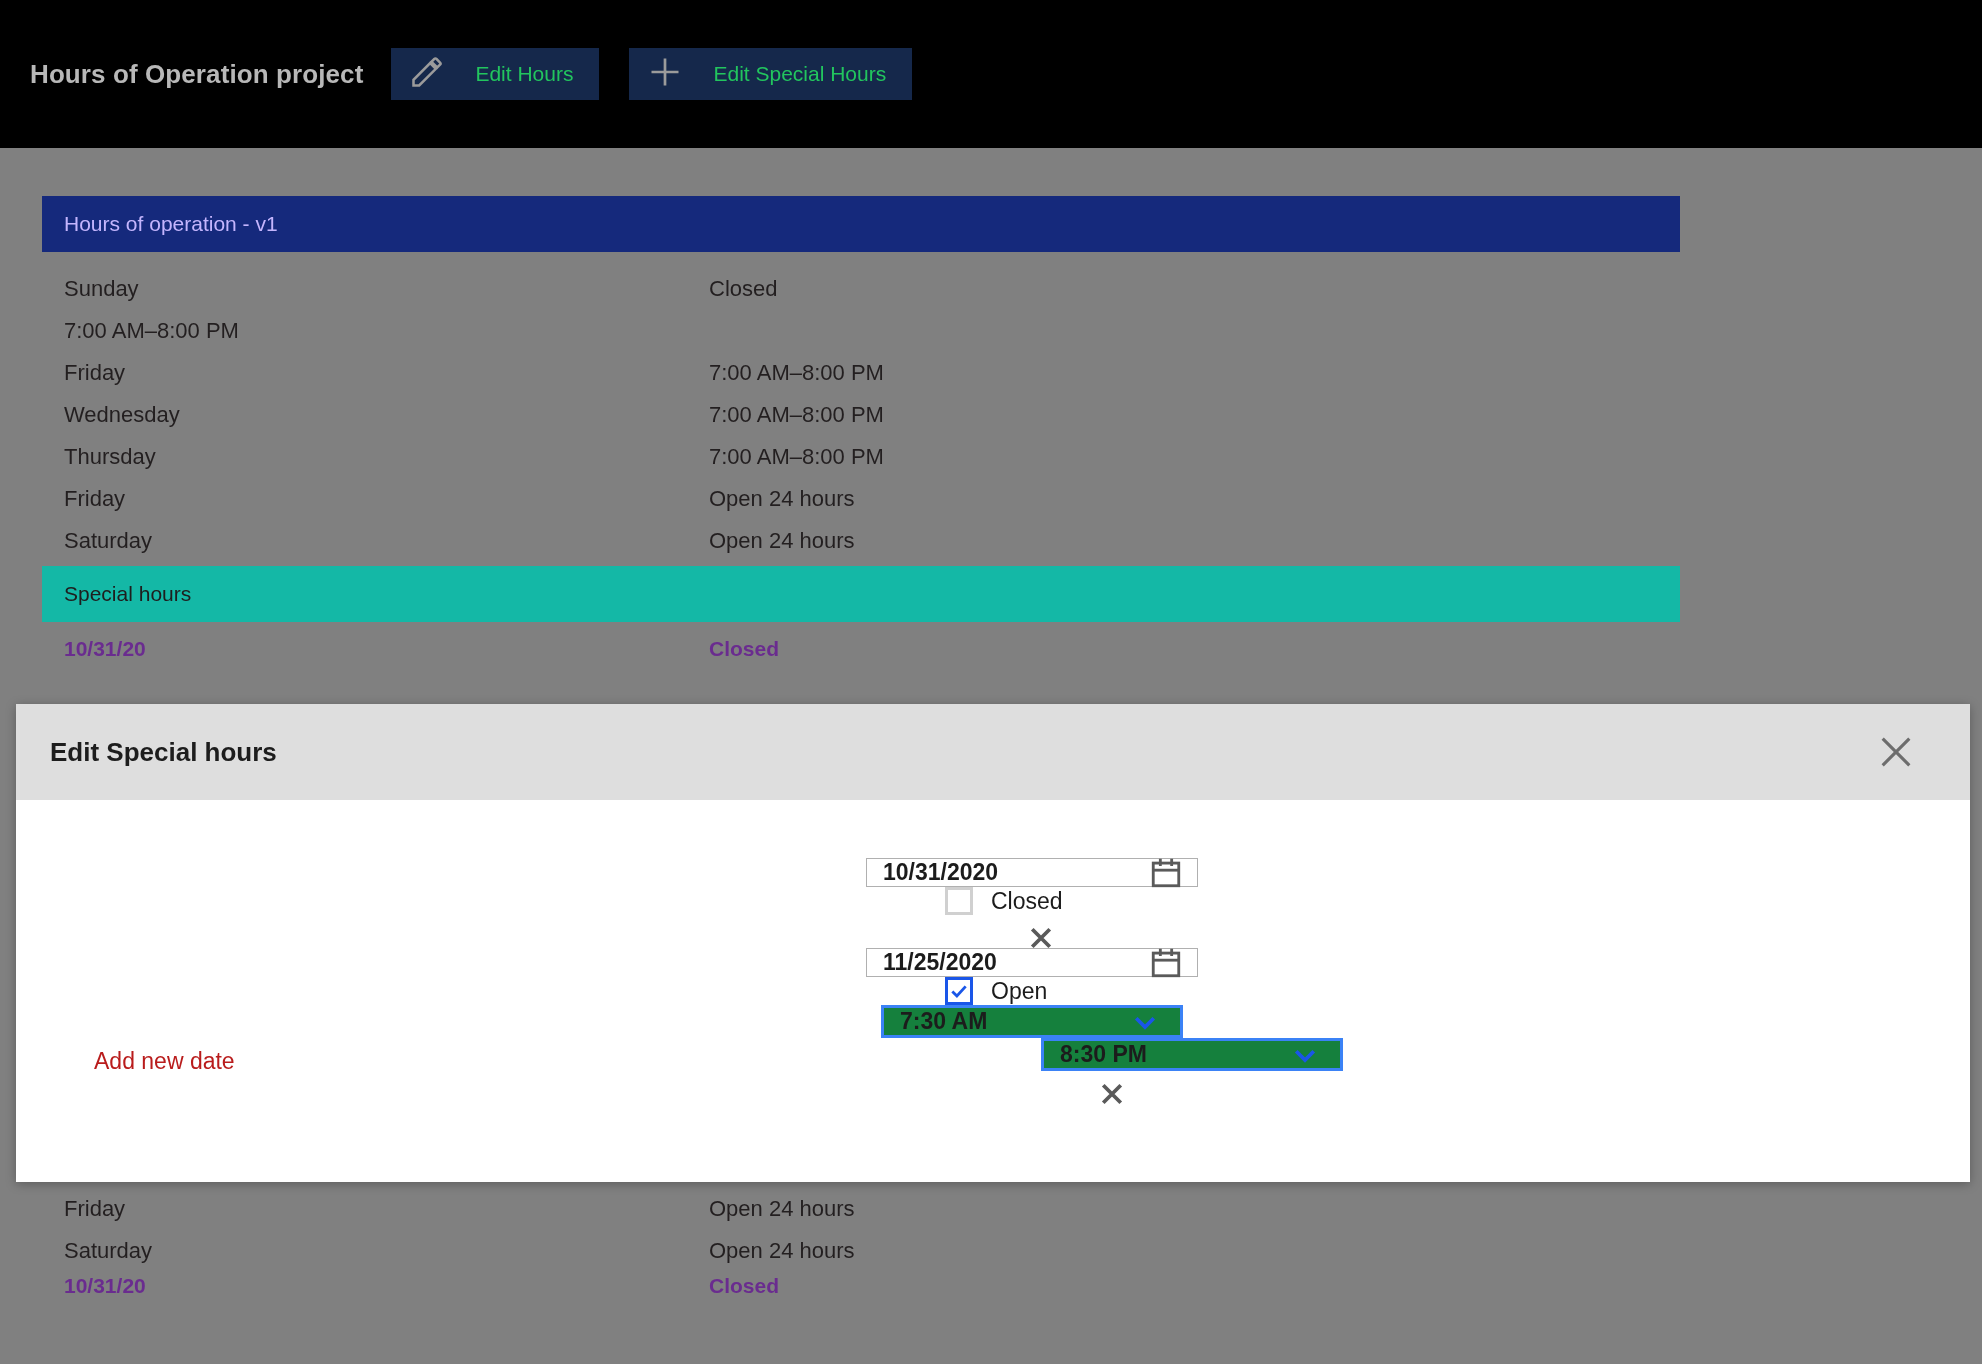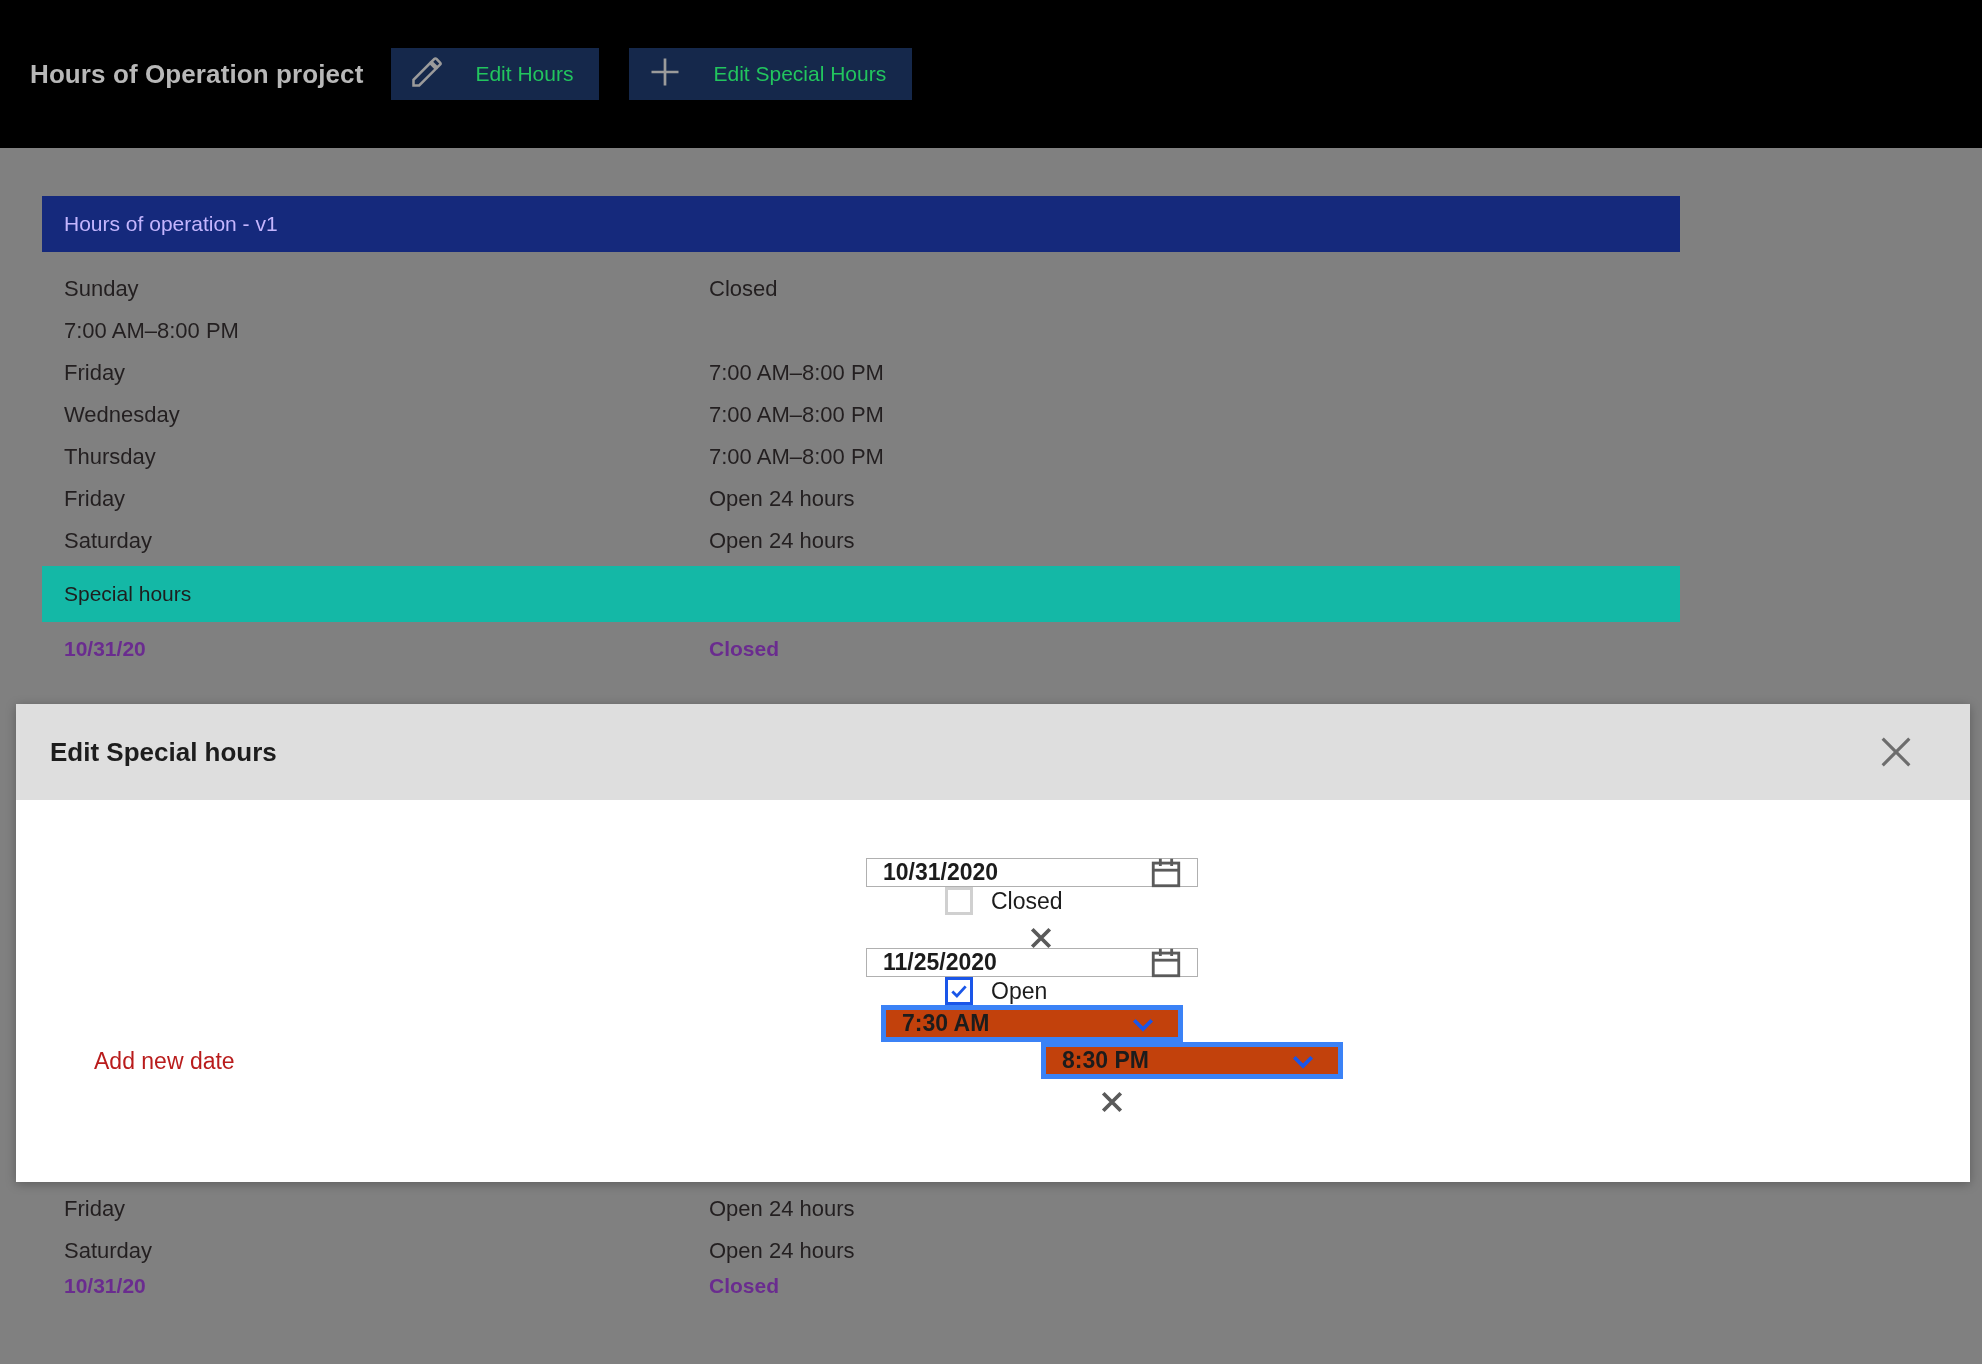--- a/index.html
+++ b/index.html
@@ -227,22 +227,22 @@
     margin-left: 18px;
     font-size: 23px;
     color: #1c1c1c;
   }
 
   
   .timesel {
     position: relative;
     width: 302px;
     height: 56px;
-    border: 5px solid #3b82f6;
-    background: #c2410c;
+    border: 3px solid #3b82f6;
+    background: #15803d;
     display: flex;
     padding: 0 16px;
     cursor: pointer;
   }
   .timesel .tval {
     font-size: 23px;
     font-weight: bold;
     color: #1c1c1c;
   }
   .timesel .chev {

